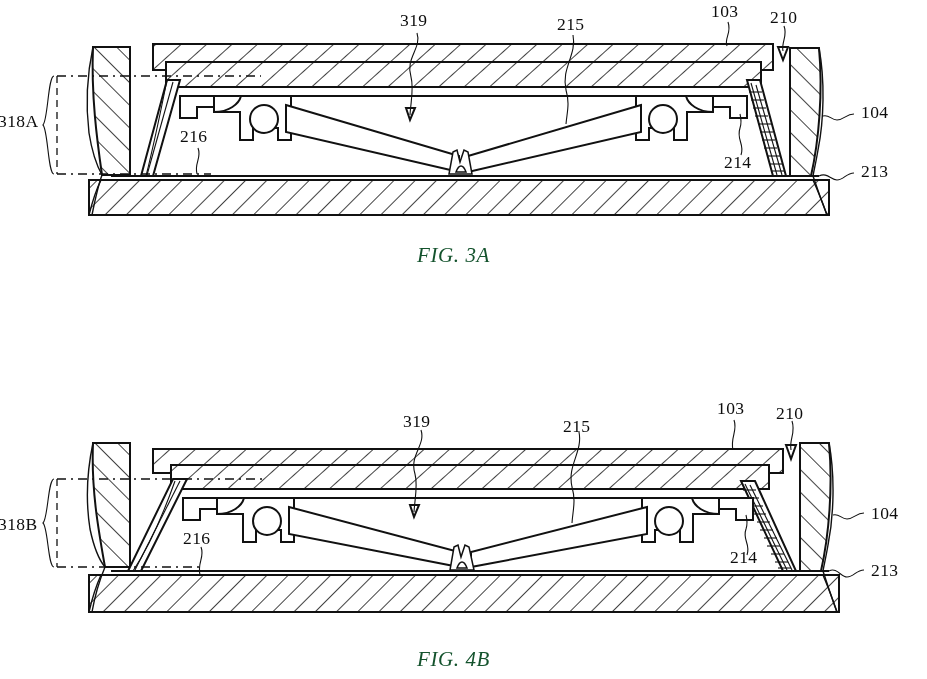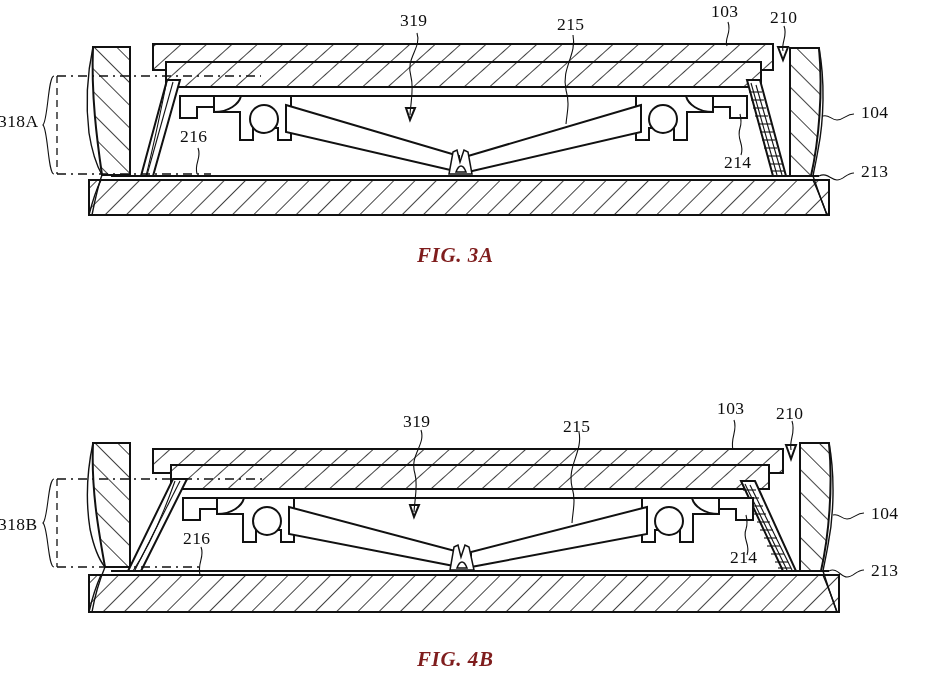--- a/index.html
+++ b/index.html
@@ -46,23 +46,23 @@
     font-size: 17.5px;
     color: #0d0d0d;
     letter-spacing: 0.4px;
     white-space: nowrap;
     line-height: 1;
   }
   .figcap {
     position: absolute;
     font-family: "Liberation Serif", serif;
     font-style: italic;
-    font-weight: bold;
+    font-weight: normal;
     font-size: 21px;
-    color: #7f1d1d;
+    color: #14532d;
     letter-spacing: 0.6px;
     white-space: nowrap;
   }
 </style>
 </head>
 <body>
 
 <div class="sheet">
 
   <svg id="fig-a-svg" class="fig" viewBox="0 0 927 340">

